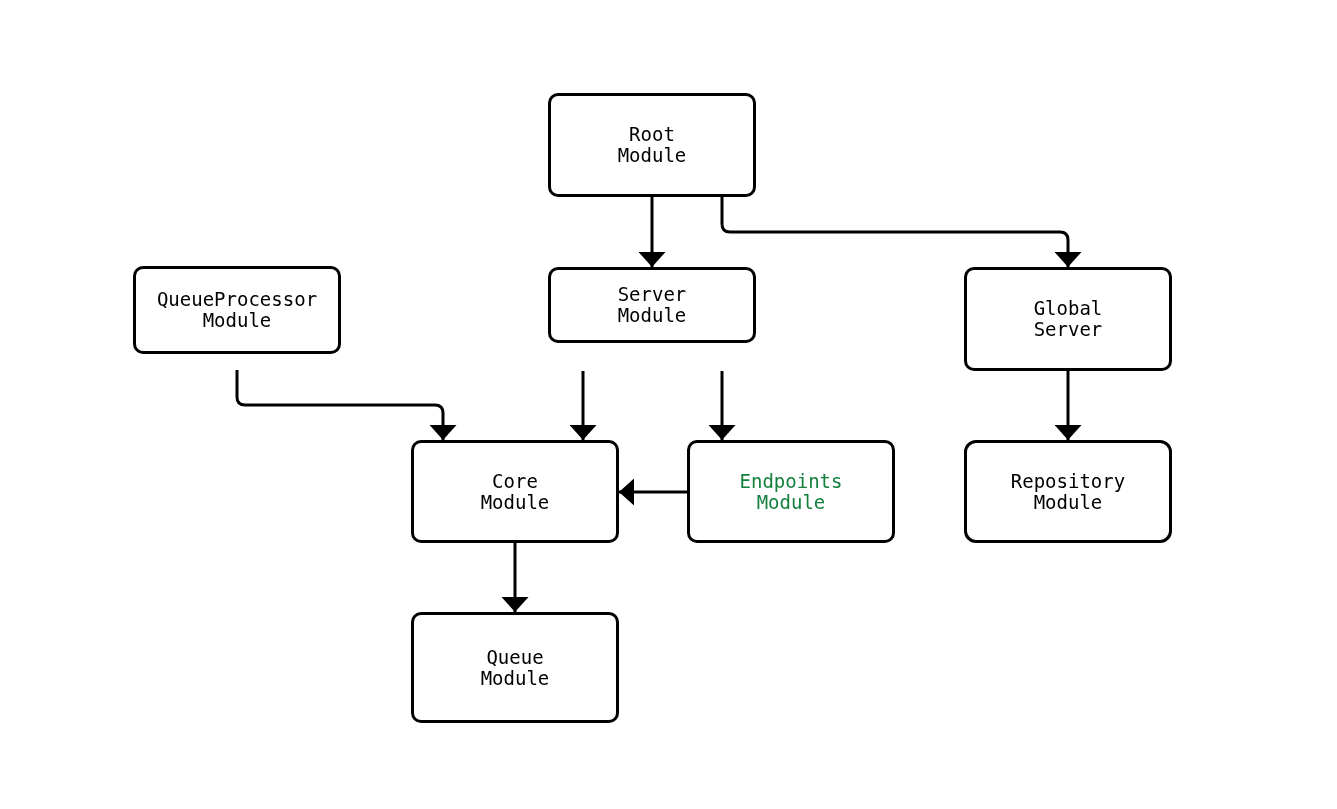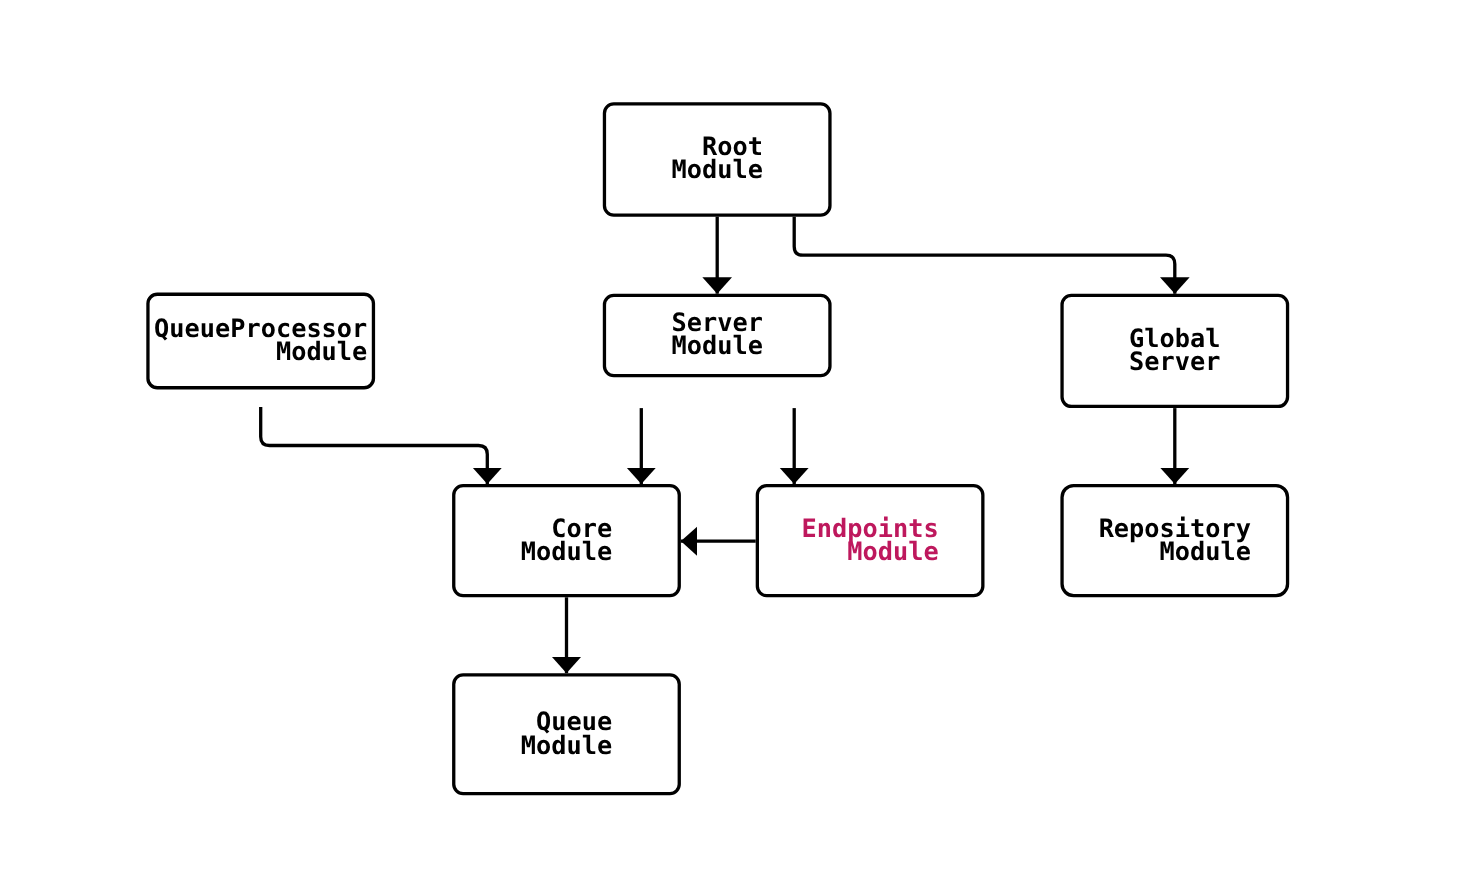--- a/index.html
+++ b/index.html
@@ -22,24 +22,24 @@
   .node {
     position: absolute;
     border: 3px solid #000000;
     border-radius: 10px;
     background: #ffffff;
     display: flex;
     align-items: center;
     justify-content: center;
   }
   .node-label {
-    font-weight: bold;
-    font-size: 23px;
+    font-weight: normal;
+    font-size: 19px;
     line-height: 21px;
-    text-align: right;
+    text-align: center;
     white-space: pre-line;
     color: #000000;
   }
 </style>
 </head>
 <body>
 
 <div class="canvas" style="background: rgb(255, 255, 255);">
   <svg class="edge-layer" viewBox="0 0 1337 809" xmlns="http://www.w3.org/2000/svg">
     <defs>
@@ -70,21 +70,21 @@
     </div>
     <div class="node" style="left: 964px; top: 267px; width: 208px; height: 104px; border-color: rgb(0, 0, 0); background: rgb(255, 255, 255);">
       <div class="node-label" style="color: rgb(0, 0, 0);">Global
 Server</div>
     </div>
     <div class="node" style="left: 411px; top: 440px; width: 208px; height: 103px; border-color: rgb(0, 0, 0); background: rgb(255, 255, 255);">
       <div class="node-label" style="color: rgb(0, 0, 0);">Core
 Module</div>
     </div>
     <div class="node" style="left: 687px; top: 440px; width: 208px; height: 103px; border-color: rgb(0, 0, 0); background: rgb(255, 255, 255);">
-      <div class="node-label" style="color: #be185d;">Endpoints
+      <div class="node-label" style="color: #15803d;">Endpoints
 Module</div>
     </div>
     <div class="node" style="left: 964px; top: 440px; width: 208px; height: 103px; border-color: rgb(0, 0, 0); background: rgb(255, 255, 255); border-radius: 12px;">
       <div class="node-label" style="color: rgb(0, 0, 0);">Repository
 Module</div>
     </div>
     <div class="node" style="left: 411px; top: 612px; width: 208px; height: 111px; border-color: rgb(0, 0, 0); background: rgb(255, 255, 255);">
       <div class="node-label" style="color: rgb(0, 0, 0);">Queue
 Module</div>
     </div>

